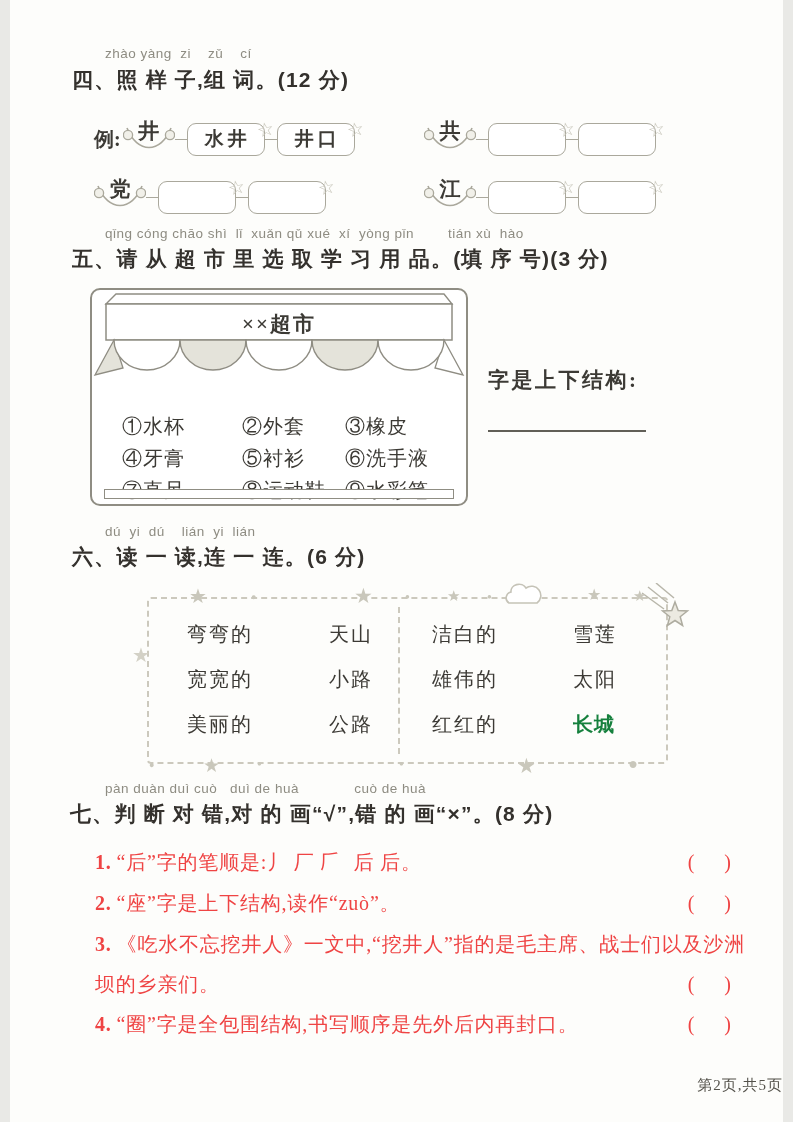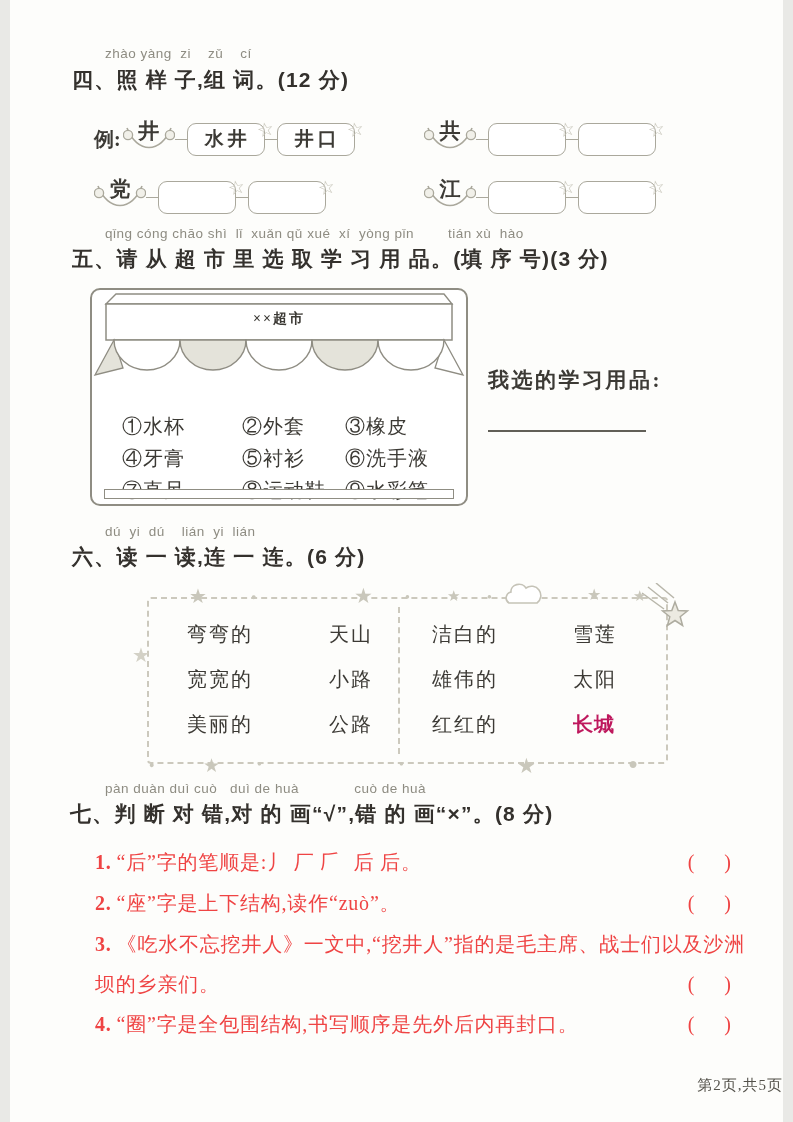--- a/index.html
+++ b/index.html
@@ -23,37 +23,37 @@
   .wordbox{position:relative;width:78px;height:33px;border:1.6px solid #aaa89c;border-radius:9px;
            display:flex;align-items:center;justify-content:center;background:#fff;flex:0 0 auto;}
   .wordbox .word{font-size:19px;font-weight:600;letter-spacing:4px;text-indent:4px;}
   .wordbox .star{position:absolute;right:-10px;top:-6px;font-size:19px;color:#c6c4b8;
                  font-family:"Liberation Sans",sans-serif;transform:rotate(-12deg);}
 
   
   .store-box{position:absolute;left:80px;top:288px;width:378px;height:218px;border:2px solid #8f8d83;
              border-radius:10px;background:#fff;}
   .store-svg{position:absolute;left:0;top:0;}
-  .store-sign-text{position:absolute;top:20px;left:0;right:0;text-align:center;font-size:14px;
+  .store-sign-text{position:absolute;top:20px;left:0;right:0;text-align:center;font-size:21px;
                    letter-spacing:2px;font-weight:600;}
   .store-items{position:absolute;left:30px;top:120px;font-size:20px;letter-spacing:1px;}
   .store-row{display:flex;line-height:32px;}
   .store-row span:nth-child(1){width:120px;}
   .store-row span:nth-child(2){width:103px;}
   .store-base{position:absolute;left:12px;right:12px;bottom:5px;height:10px;border:1.6px solid #8f8d83;background:#fff;}
   .choose-prompt{position:absolute;left:478px;top:366px;font-size:21px;letter-spacing:2.5px;font-weight:600;}
   .choose-line{position:absolute;left:478px;top:430px;width:158px;height:0;border-bottom:2px solid #615f57;}
 
   
   .match-box{position:absolute;left:137px;top:597px;width:521px;height:167px;
              border:2px dashed #ccc9bd;border-radius:4px;}
   .match-divider{position:absolute;left:249px;top:8px;bottom:8px;border-left:2px dashed #ccc9bd;}
   .match-col{position:absolute;top:13px;font-size:20px;letter-spacing:2px;line-height:45px;}
   .c1{left:38px;} .c2{left:180px;} .c3{left:283px;text-align:center;} .c4{left:424px;}
-  .edited{font-family:Liberation Serif, serif;color:#be185d;font-weight:600;letter-spacing:1px;}
+  .edited{font-family:Liberation Serif, serif;color:#15803d;font-weight:600;letter-spacing:1px;}
   .deco{position:absolute;color:#c9c7bb;font-family:"Liberation Sans",sans-serif;line-height:1;}
 
   
   .stmt{position:absolute;left:85px;width:650px;font-size:20px;color:#ef4444;letter-spacing:.8px;line-height:40px;}
   .stmt .num{font-weight:700;margin-right:5px;font-family:"Liberation Serif",serif;}
   .stmt .paren{position:absolute;right:14px;bottom:0;white-space:pre;letter-spacing:0;}
   .stmt .line2{}
 
   .footer{position:absolute;left:0;right:0;top:1076px;text-align:right;font-size:15px;color:#54524b;letter-spacing:1px;}
 </style>
@@ -173,21 +173,21 @@
       </div>
       <div class="store-row">
         <span>⑦直尺</span>
         <span>⑧运动鞋</span>
         <span>⑨水彩笔</span>
       </div>
     </div>
     <div class="store-base"></div>
   </div>
 
-  <div class="choose-prompt kai">我选的学习用品:</div>
+  <div class="choose-prompt kai">字是上下结构:</div>
   <div class="choose-line"></div>
 
   <div class="pinyin" style="left:95px;top:524px">dú  yi  dú    lián  yi  lián</div>
   <div class="sec-title" style="left:62px;top:543px">六、读 一 读,连 一 连。(6 分)</div>
 
   <div class="match-box">
 
     <span class="deco" style="left:40px;top:-13px;font-size:20px;">★</span>
     <span class="deco" style="left:102px;top:-6px;font-size:9px;">●</span>
     <span class="deco" style="left:205px;top:-14px;font-size:21px;">★</span>

